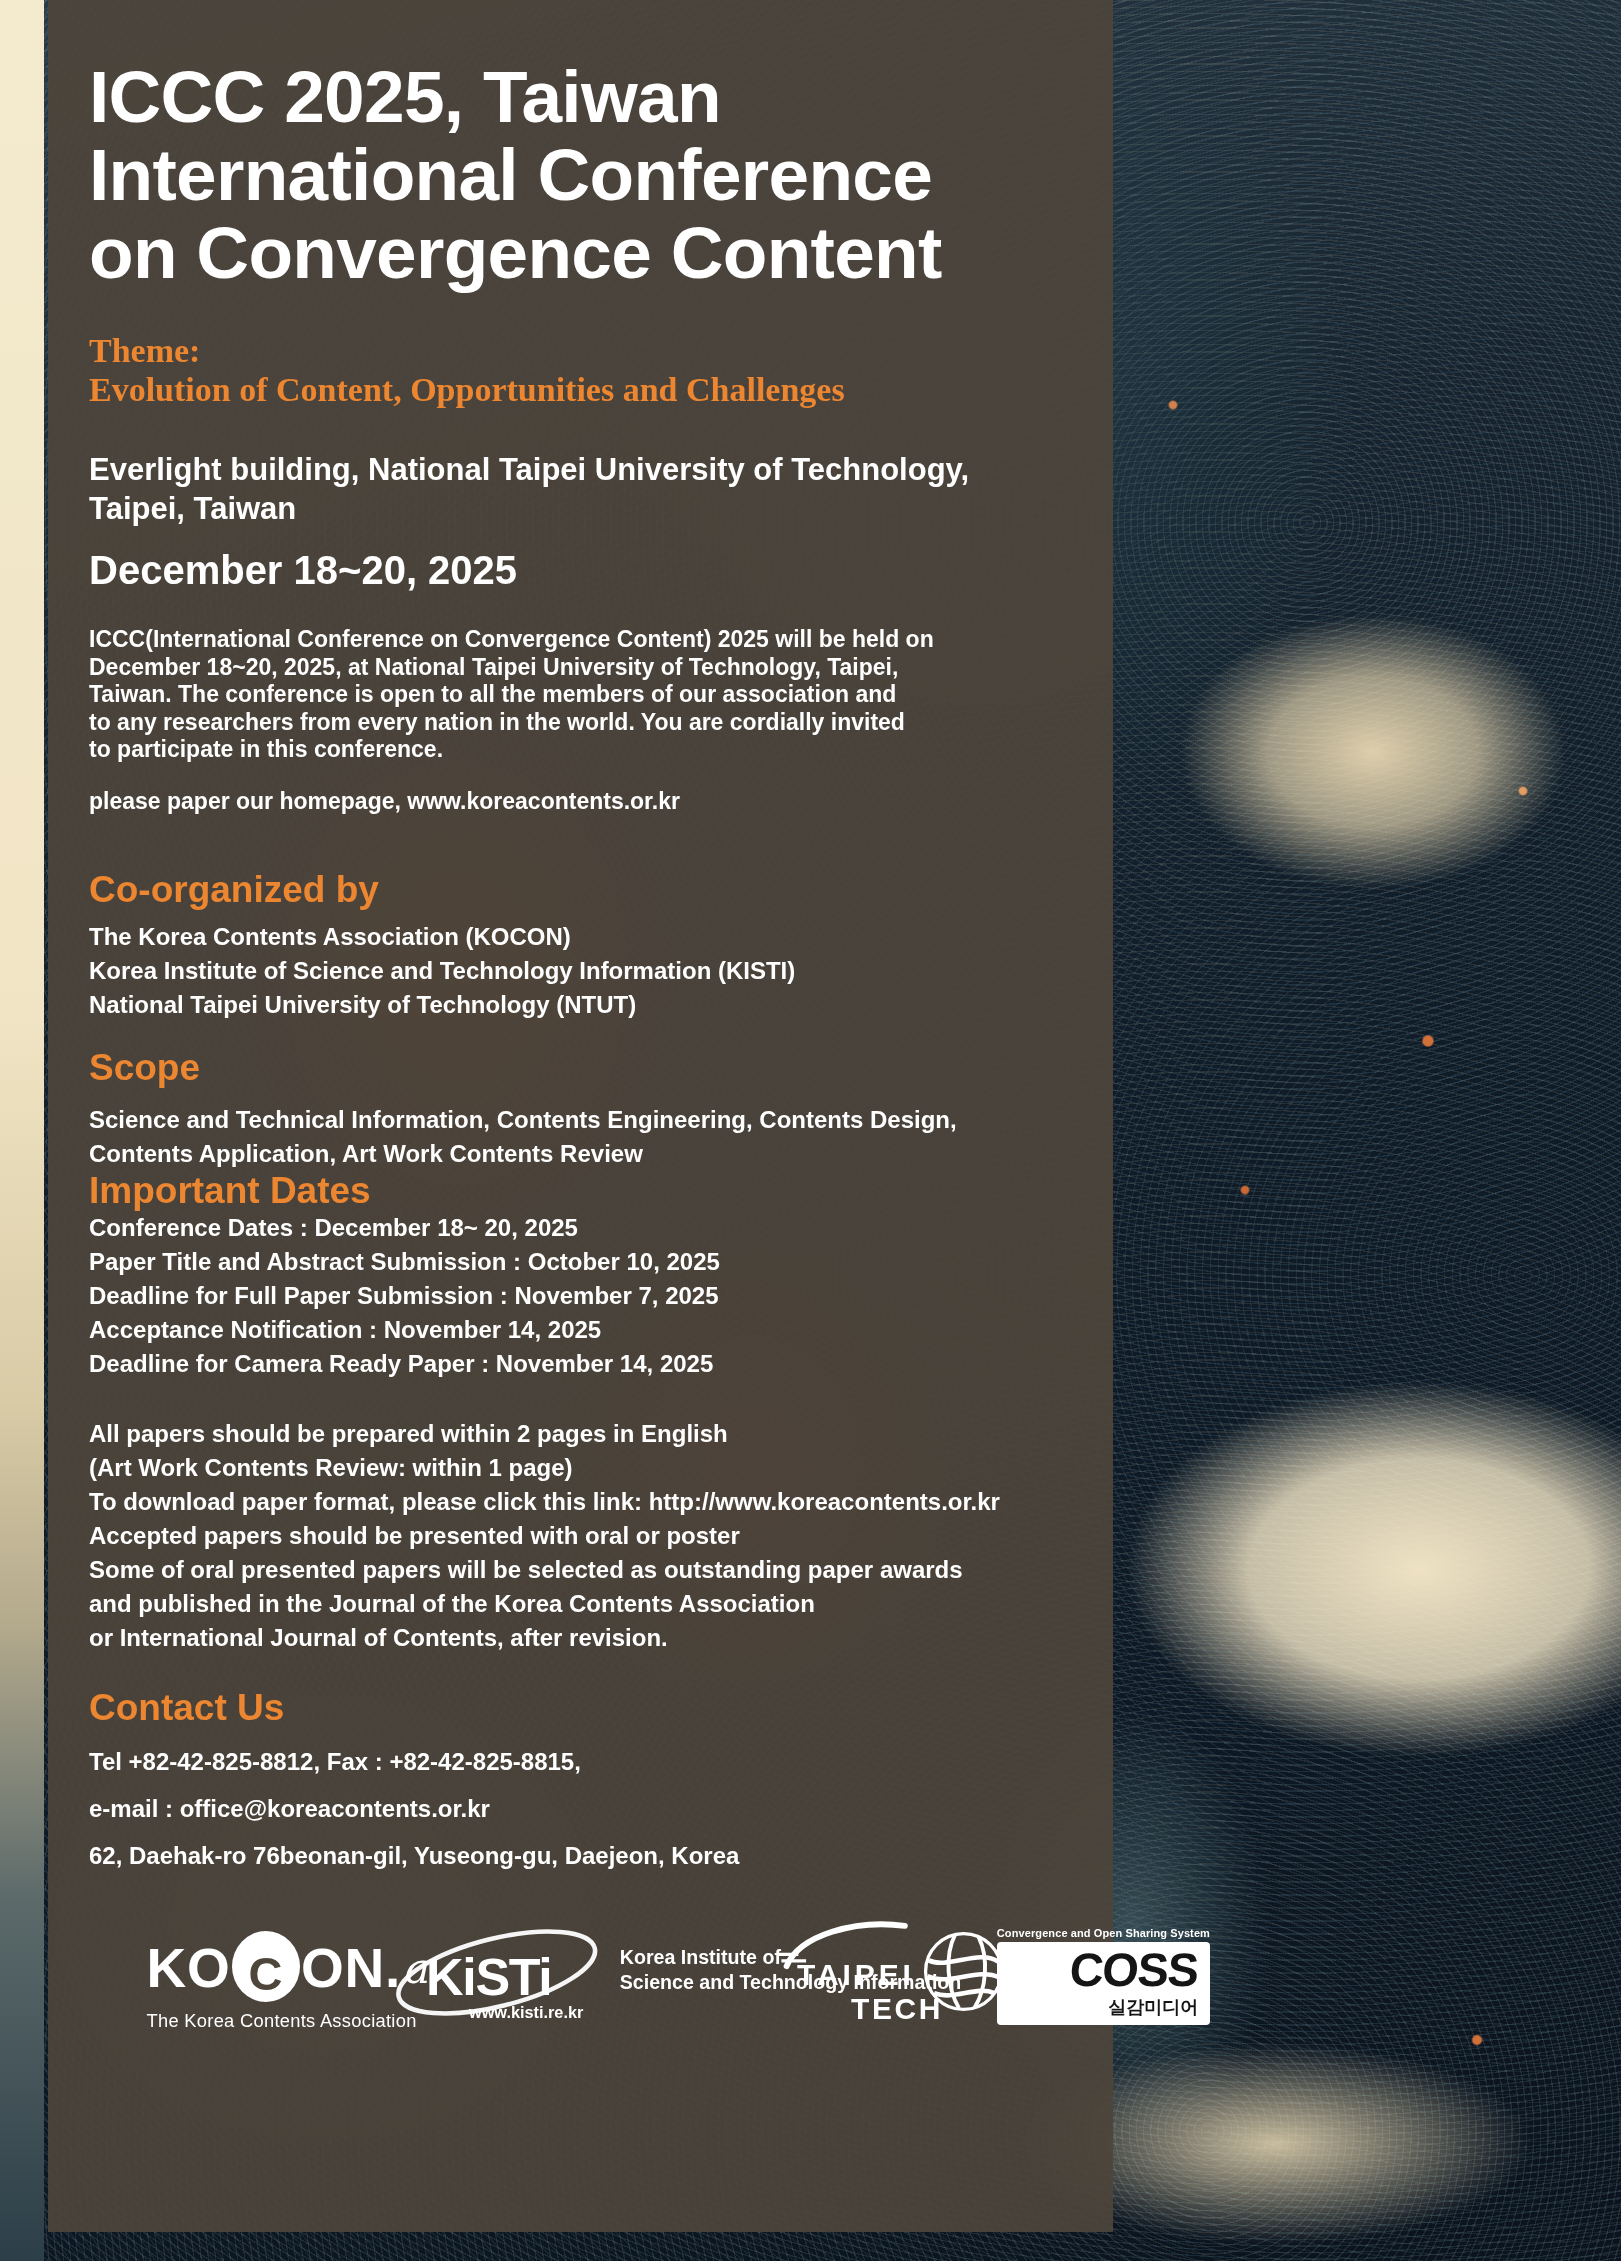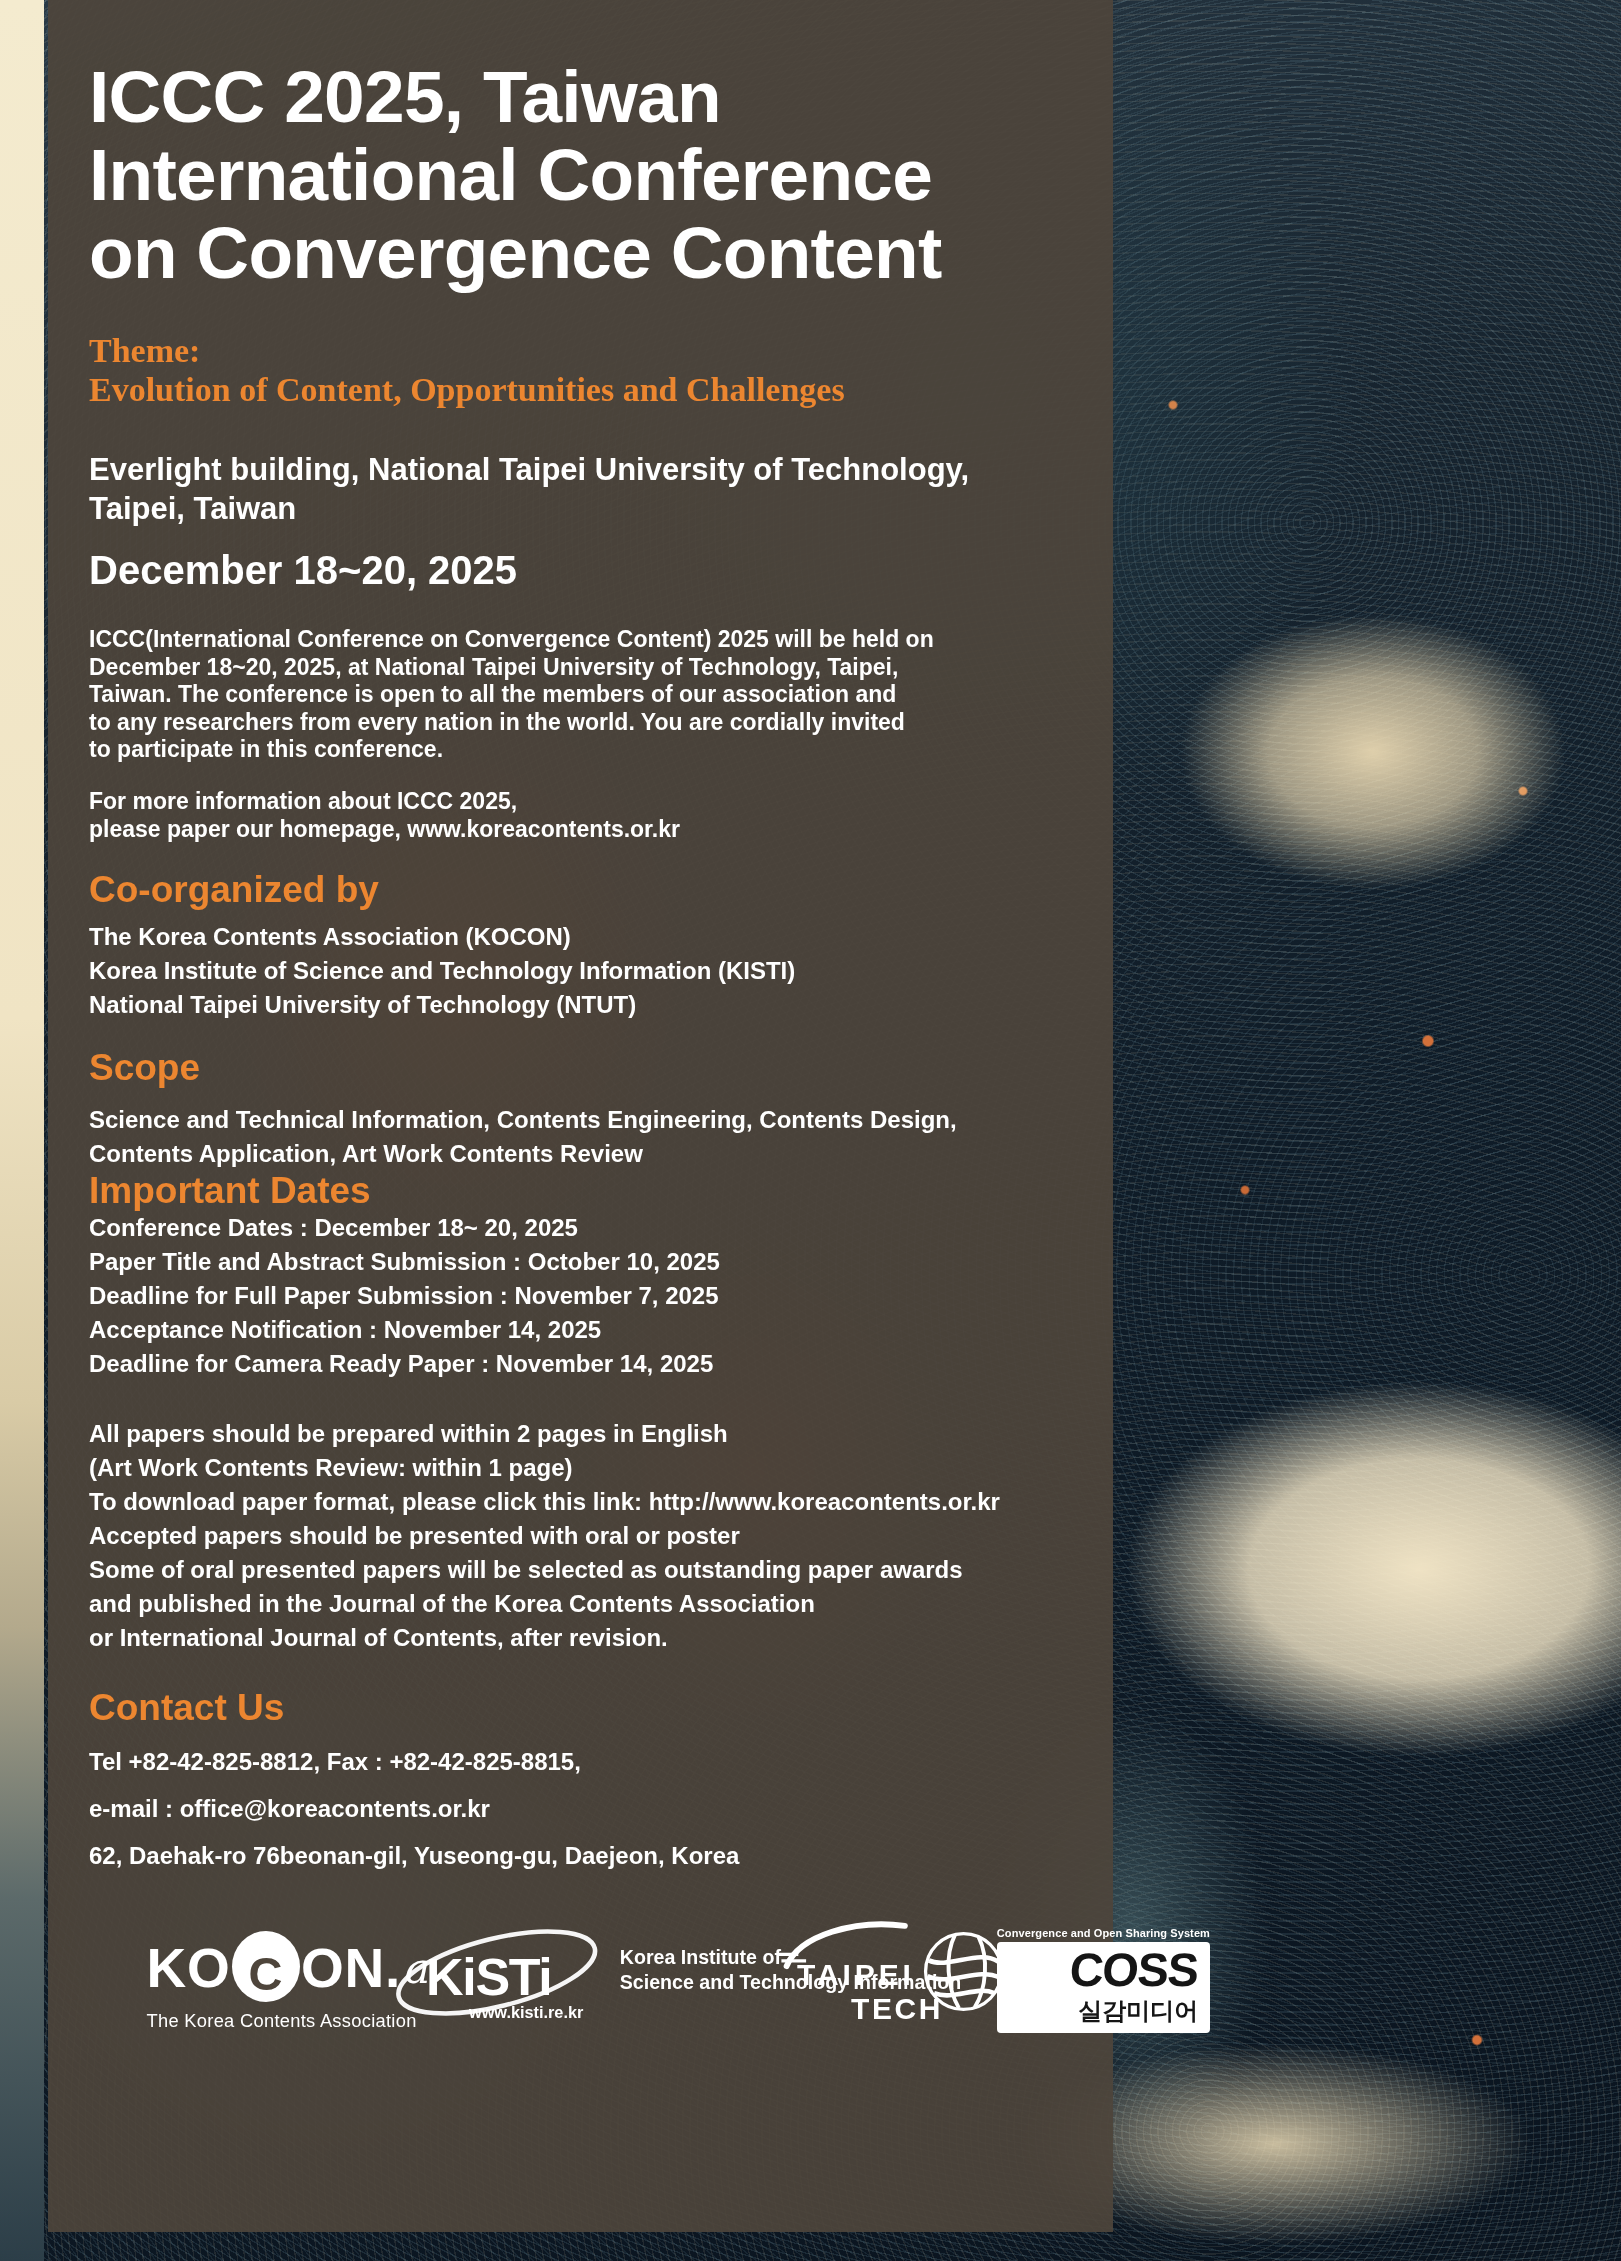--- a/index.html
+++ b/index.html
@@ -75,21 +75,21 @@
   .taipei svg{position:absolute;left:-19.6px;top:-6.5px;}
   .taipei-l1{font-size:30px;font-weight:bold;letter-spacing:3.9px;margin-top:34px;}
   .taipei-l2{font-size:30px;font-weight:bold;letter-spacing:2.6px;padding-left:54px;}
   
   .coss{left:781px;top:7.8px;display:flex;}
   .coss-globe{margin-top:2.6px;}
   .coss-col{margin-left:-9.2px;}
   .coss-tag{font-size:11px;font-weight:bold;letter-spacing:0.1px;white-space:nowrap;}
   .coss-box{background:#ffffff;border-radius:3.9px;margin-top:3.3px;padding:5.2px 11.8px 6.5px 19.6px;text-align:right;}
   .coss-name{color:#151515;font-size:47px;line-height:46px;font-weight:bold;letter-spacing:-1.3px;transform:skewX(-4deg);}
-  .coss-sub{color:#151515;font-size:24px;font-weight:bold;margin-top:1.3px;}
+  .coss-sub{color:#151515;font-size:18px;font-weight:bold;margin-top:1.3px;}
 </style>
 </head>
 <body>
 
 <div class="bg-art"></div>
 <div class="paper-strip"></div>
 
 <div class="panel">
 
   <div class="blk title">
@@ -112,21 +112,20 @@
 
   <div class="blk intro">
       <div>ICCC(International Conference on Convergence Content) 2025 will be held on</div>
       <div>December 18~20, 2025,  at  National Taipei University of Technology, Taipei,</div>
       <div>Taiwan. The conference is open to all the members of our association and</div>
       <div>to any researchers from every nation in the world. You are cordially invited</div>
       <div>to participate in this conference.</div>
     </div>
 
   <div class="blk moreinfo">
-      <div>For more information about ICCC 2025,</div>
       <div>please paper our homepage, www.koreacontents.or.kr</div>
     </div>
 
   <div class="blk sec-h h-co">Co-organized by</div>
   <div class="blk lines37 co-lines">
       <div>The Korea Contents Association (KOCON)</div>
       <div>Korea Institute of Science and Technology Information (KISTI)</div>
       <div>National Taipei University of Technology (NTUT)</div>
     </div>
 

